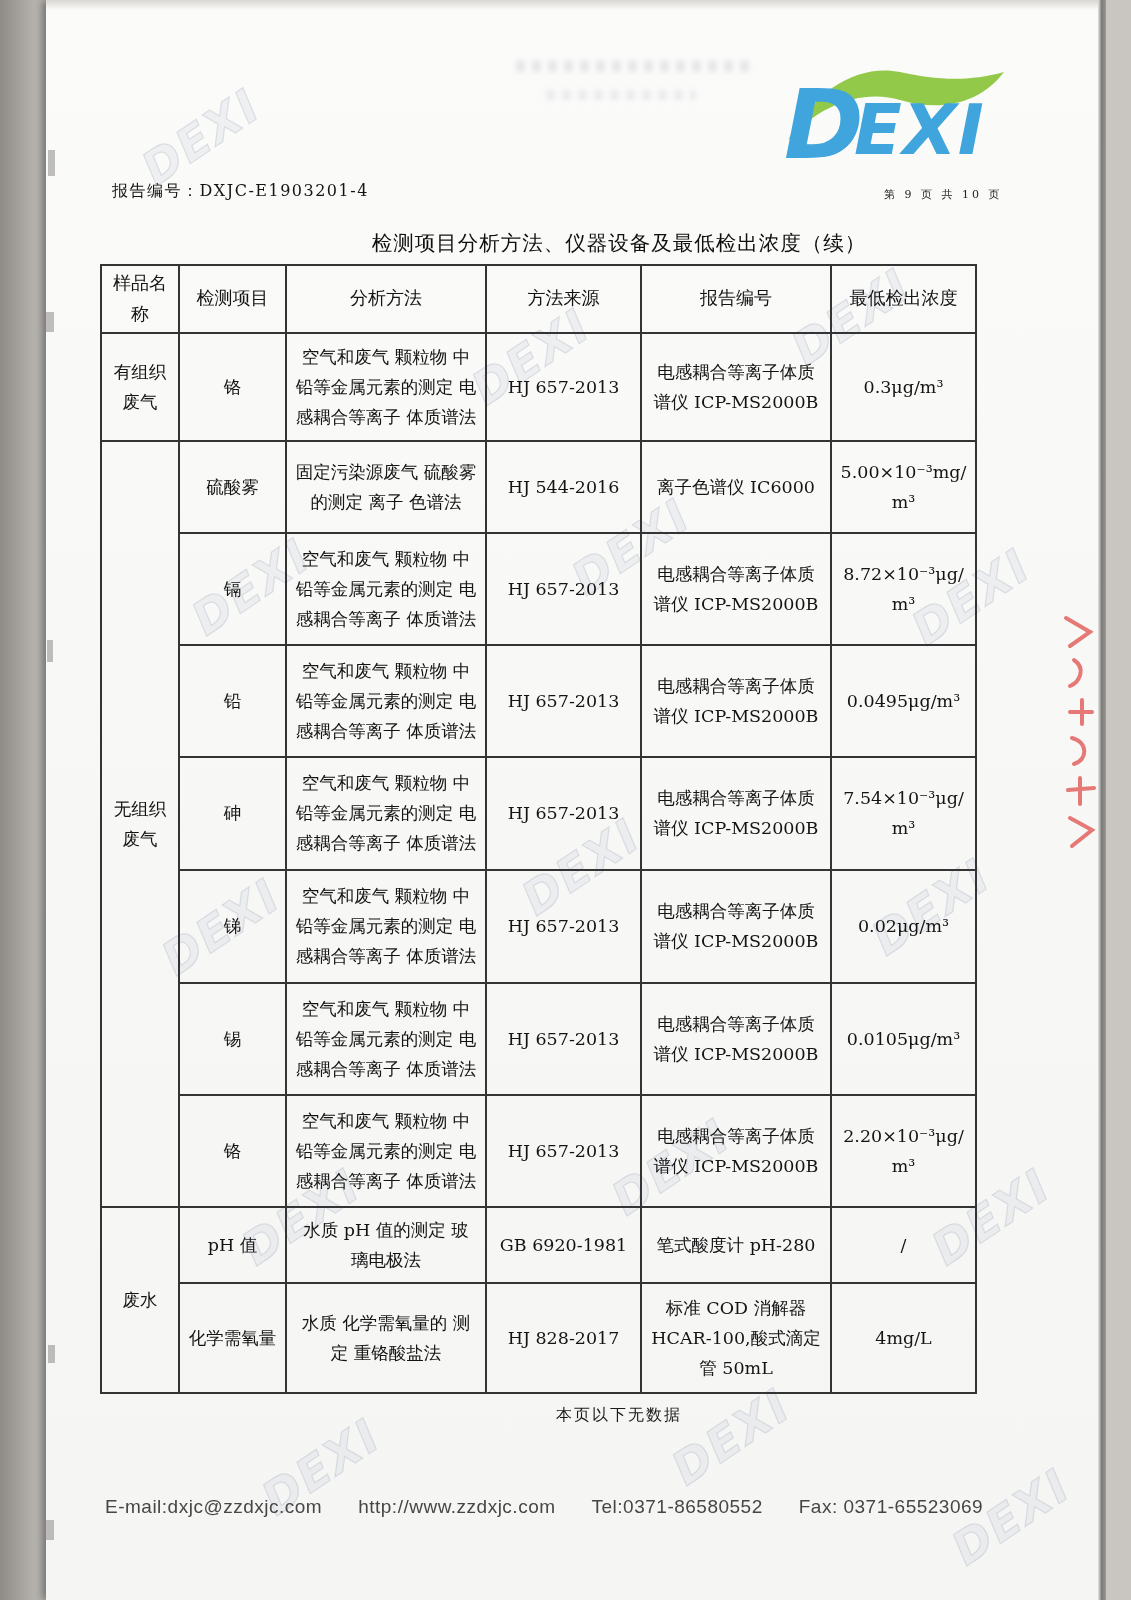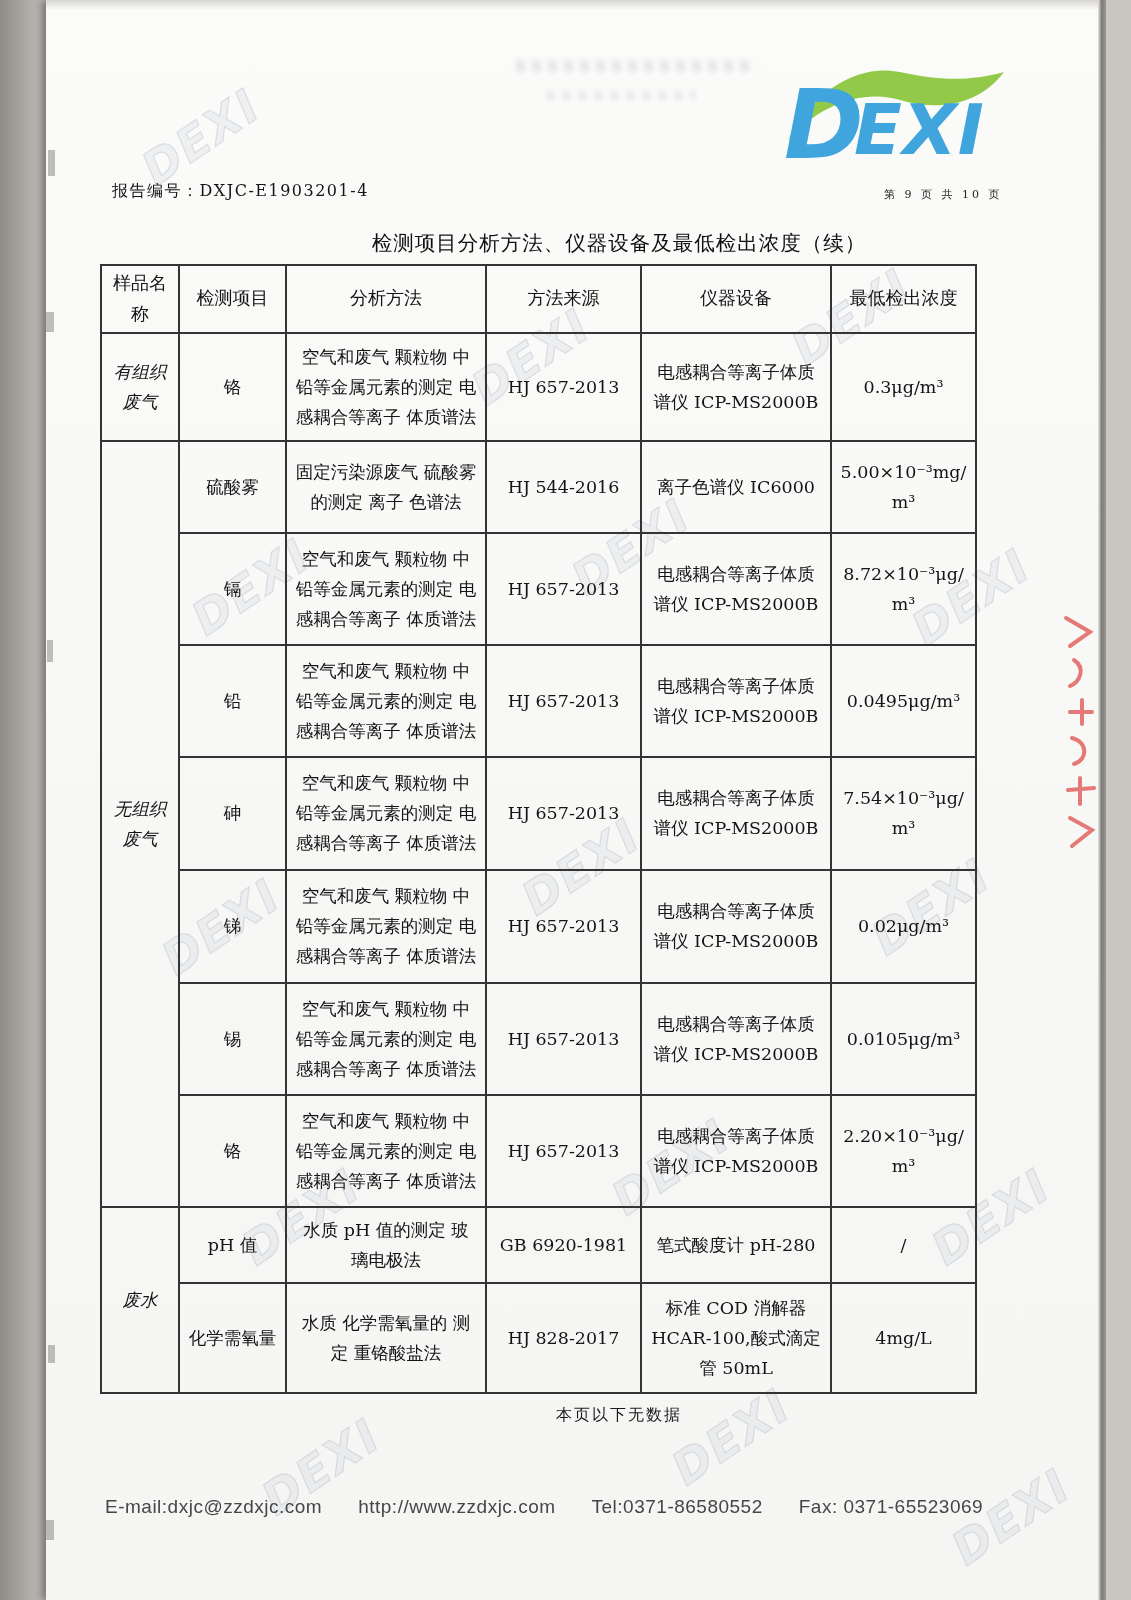--- a/index.html
+++ b/index.html
@@ -40,21 +40,21 @@
   .content { position:absolute; left:54px; top:229px; width:1038px; }
   .doc-title { font-size:20.5px; text-align:center; letter-spacing:1px; color:#101010; margin:0 0 7px 0; }
 
   table.report { border-collapse:collapse; table-layout:fixed; width:875px; }
   table.report td, table.report th {
     border:2px solid #343434; text-align:center; vertical-align:middle;
     font-size:17.5px; font-weight:normal; line-height:1.72; color:#141414;
     padding:2px 8px; word-break:break-word; overflow:hidden;
   }
   table.report th { font-size:18px; padding:2px 4px; }
-  td.sample { padding:0 16px; word-break:break-all;font-style:italic; }
+  td.sample { padding:0 16px; word-break:break-all; }
   td.item   { padding:0 15px; }
   td.limit  { padding:2px 4px; }
 
   .note { text-align:center; font-size:16px; letter-spacing:2px; margin-top:11px; color:#1a1a1a; }
 
   .footer {
     position:absolute; left:59px; top:1496px; width:960px;
     display:flex; gap:36px; align-items:baseline;
     font-family:"Liberation Sans","DejaVu Sans",sans-serif;
     font-size:19px; color:#464646; letter-spacing:.5px; white-space:nowrap;
@@ -118,21 +118,21 @@
           <col style="width:155px">
             <col style="width:190px">
             <col style="width:145px">
         </colgroup>
         <tbody>
             <tr style="height:54px">
           <th>样品名称</th>
           <th>检测项目</th>
           <th>分析方法</th>
           <th>方法来源</th>
-          <th>仪器设备</th>
+          <th>报告编号</th>
           <th>最低检出浓度</th>
         </tr>
         <tr style="height:108px">
           <td class="sample">有组织废气</td>
           <td class="item">铬</td>
           <td>空气和废气 颗粒物 中铅等金属元素的测定 电感耦合等离子 体质谱法</td>
           <td>HJ 657-2013</td>
           <td>电感耦合等离子体质 谱仪 ICP-MS2000B</td>
           <td class="limit">0.3μg/m³</td>
         </tr>

